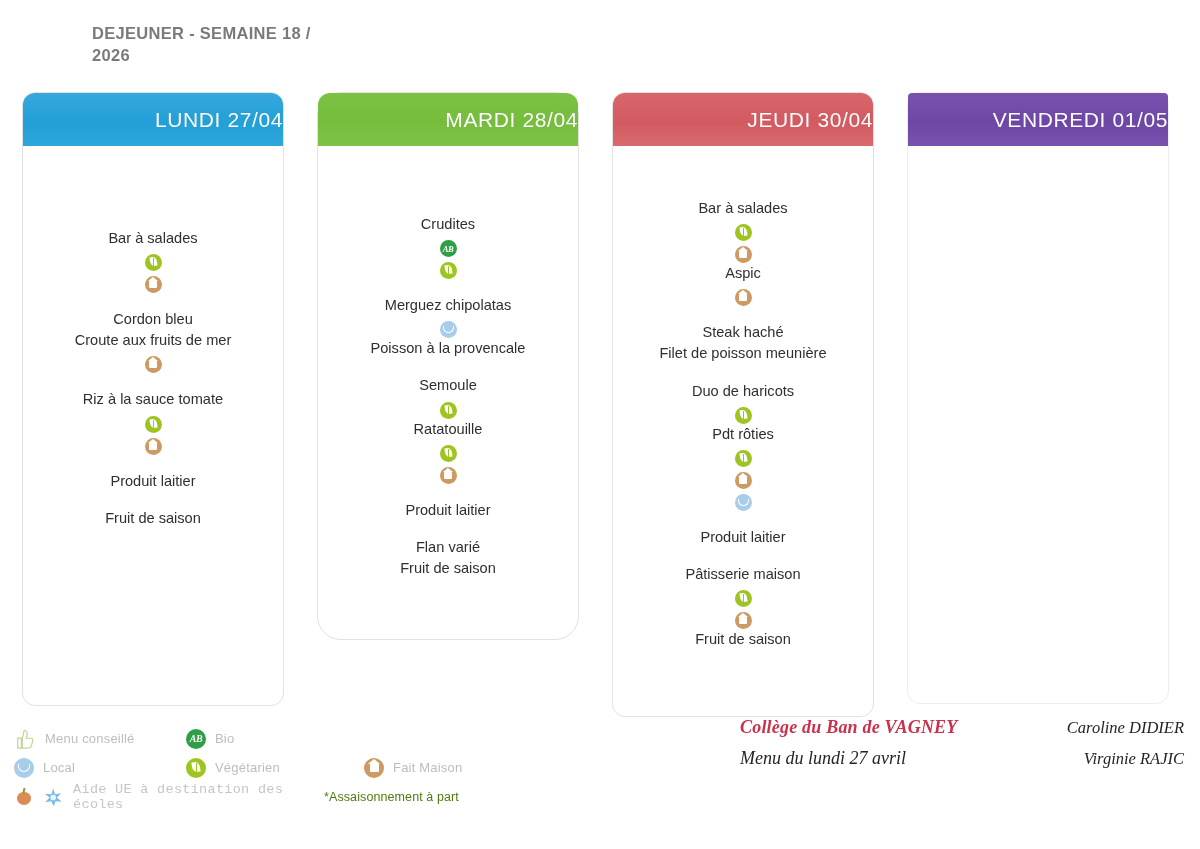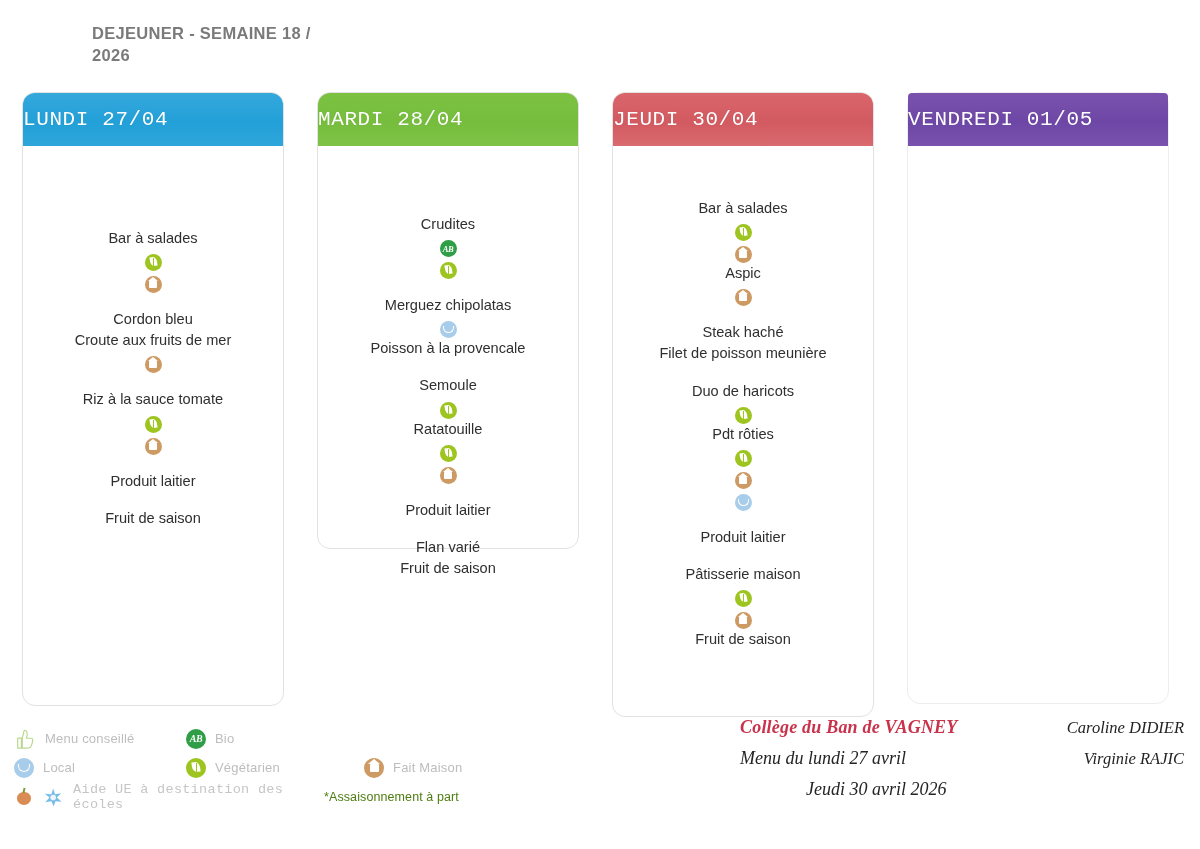--- a/index.html
+++ b/index.html
@@ -42,35 +42,34 @@
   .day-card {
     position: absolute;
     top: 92px;
     width: 262px;
     background: #ffffff;
     border: 1px solid #e2e2e2;
     border-radius: 13px;
     box-sizing: border-box;
   }
   .day-card.c0 { left: 22px;  height: 614px; }
-  .day-card.c1 { left: 317px; height: 457px; }
+  .day-card.c1 { left: 317px; height: 548px; border-radius: 24px; }
   .day-card.c2 { left: 612px; height: 625px; }
   .day-card.c3 { left: 907px; height: 612px; border-color: #ededed; }
 
   .day-head {
     height: 53px;
     border-radius: 12px 12px 0 0;
     display: flex;
     align-items: center;
-    justify-content: flex-start;
+    justify-content: flex-end;
     color: #ffffff;
     font-size: 21px;
     letter-spacing: 0.6px;
     text-shadow: 0 0 1px rgba(0,0,0,.12);
-    font-family: Liberation Mono, monospace;
   }
   .day-card.c0 .day-head { background: linear-gradient(180deg,#35a8dc 0%,#22a0d8 55%,#2ea6da 100%); }
   .day-card.c1 .day-head { background: linear-gradient(180deg,#7cc142 0%,#76bd3e 55%,#7ec345 100%); }
   .day-card.c2 .day-head { background: linear-gradient(180deg,#d9666b 0%,#d25a60 55%,#d96a6f 100%); }
   .day-card.c3 .day-head { background: linear-gradient(180deg,#7a52ae 0%,#6e47a6 55%,#7852ad 100%); border-radius: 4px 4px 0 0; }
 
   .day-body {
     position: relative;
     height: calc(100% - 53px);
   }
@@ -549,17 +548,13 @@
 
 <div id="signature">
   <div class="sig-row">
     <span class="sig-left sig-school">Collège du Ban de VAGNEY</span>
     <span class="sig-right sig-blk">Caroline DIDIER</span>
   </div>
   <div class="sig-row">
     <span class="sig-left sig-blk">Menu du lundi 27 avril</span>
     <span class="sig-right sig-blk">Virginie RAJIC</span>
   </div>
-  <div class="sig-row">
-    <span class="sig-left sig-blk sig-indent">Jeudi 30 avril  2026</span>
-    <span class="sig-right"></span>
-  </div>
 </div>
 
 </body></html>

